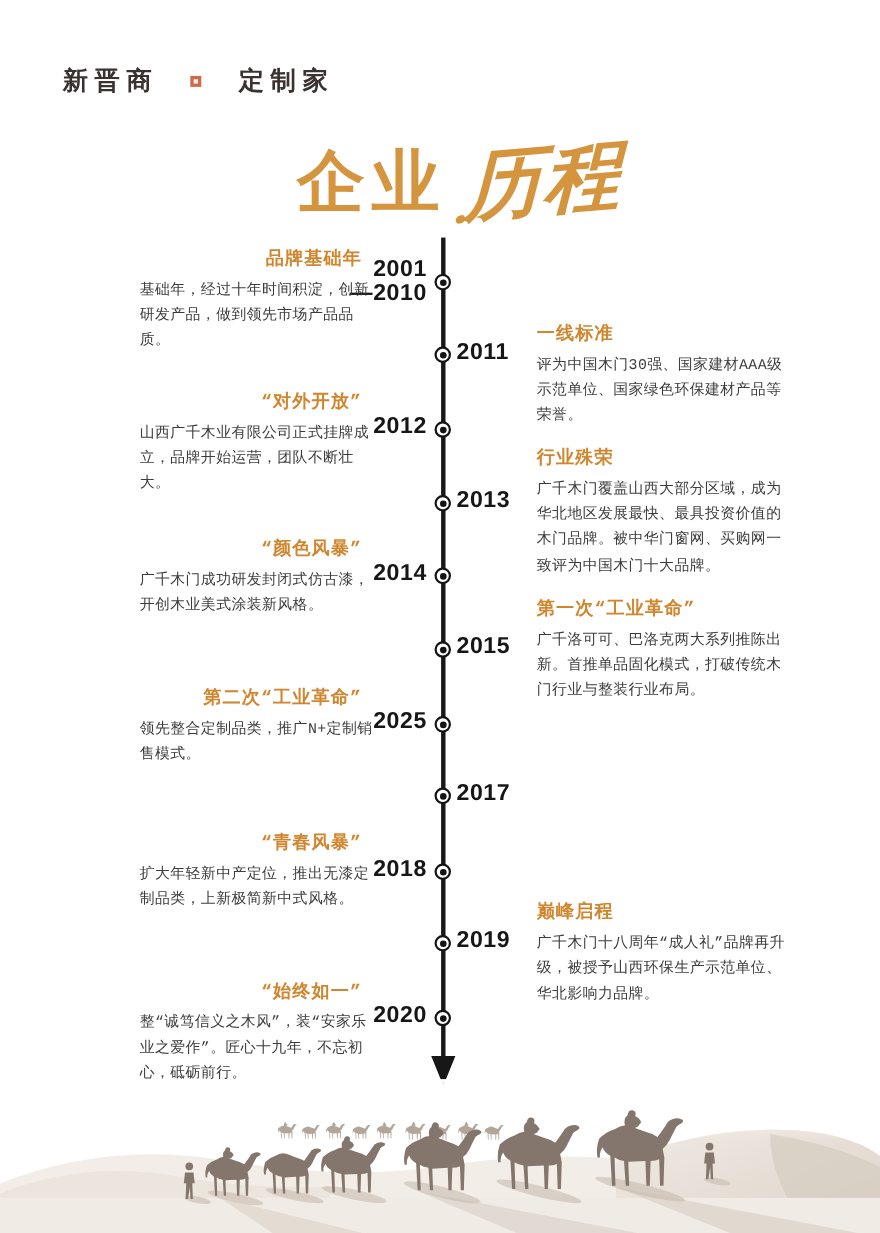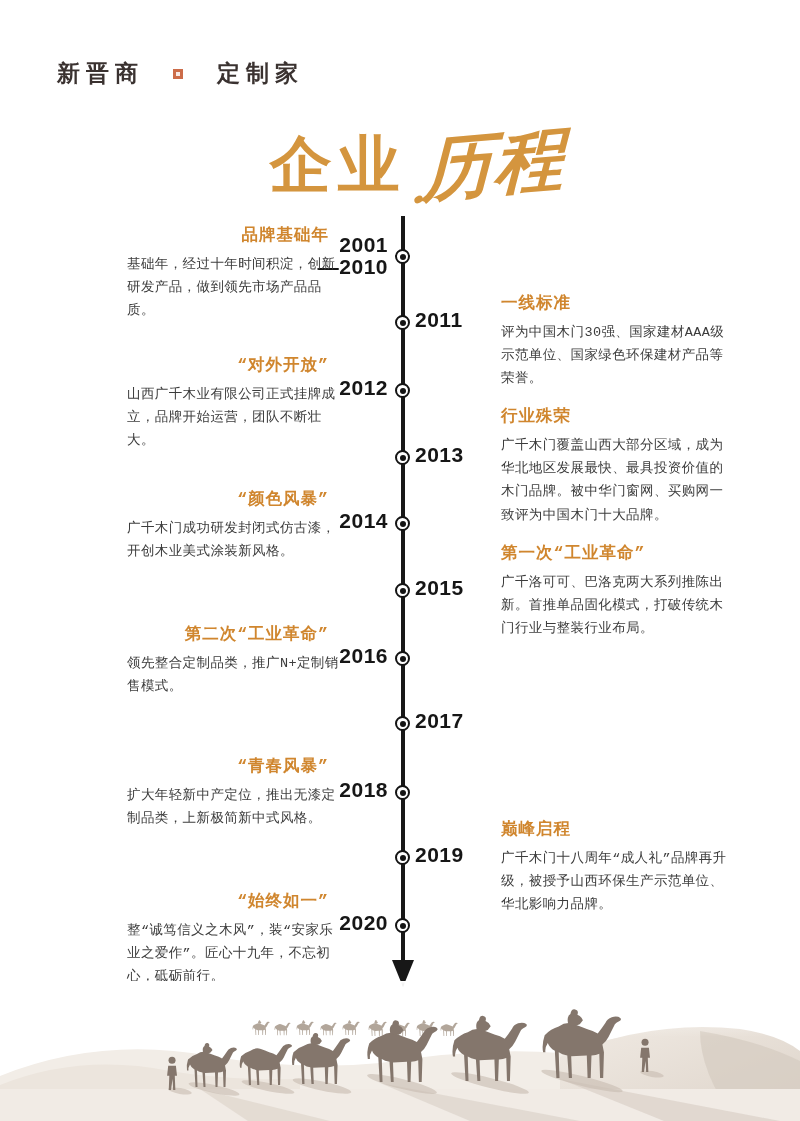--- a/index.html
+++ b/index.html
@@ -77,21 +77,21 @@
     letter-spacing:.5px;line-height:22px;white-space:pre-line;
   }
   .year.l{right:412px;text-align:right;}
   .year.r{left:415px;text-align:left;}
   .y0{top:234px}.y2{top:377px}.y4{top:510px}.y6{top:645px}.y8{top:779px}.y10{top:912px}
   .y1{top:309px}.y3{top:444px}.y5{top:577px}.y7{top:710px}.y9{top:844px}
 
   
   .entry{position:absolute;width:218px;font-family:Liberation Mono, monospace;}
   .entry.l{right:455px;}
-  .entry.r{left:501px;width:230px;}
+  .entry.r{left:488px;width:230px;}
   .entry h3{
     margin:0 0 7px 0;font-size:16.5px;font-weight:bold;color:#d0862e;
     letter-spacing:1px;line-height:20px;
   }
   .entry.l h3{text-align:right;padding-right:16px;}
   .entry p{
     margin:0;font-size:13.5px;line-height:1.72;color:#3c3c3c;
     letter-spacing:.4px;text-align:left;
   }
   .c0{top:226px}.c2{top:356px}.c4{top:490px}.c6{top:625px}.c8{top:757px}.c10{top:892px}
@@ -131,21 +131,21 @@
   <div class="dot d9"></div>
   <div class="dot d10"></div>
 
   <div class="year l y0">2001
 —2010</div>
   <div class="year r y1">2011</div>
   <div class="year l y2">2012</div>
   <div class="year r y3">2013</div>
   <div class="year l y4">2014</div>
   <div class="year r y5">2015</div>
-  <div class="year l y6">2016</div>
+  <div class="year l y6">2025</div>
   <div class="year r y7">2017</div>
   <div class="year l y8">2018</div>
   <div class="year r y9">2019</div>
   <div class="year l y10">2020</div>
 
   <div class="entry l c0">
     <h3>品牌基础年</h3>
     <p>基础年，经过十年时间积淀，创新研发产品，做到领先市场产品品质。</p>
   </div>
   <div class="entry r c1">

